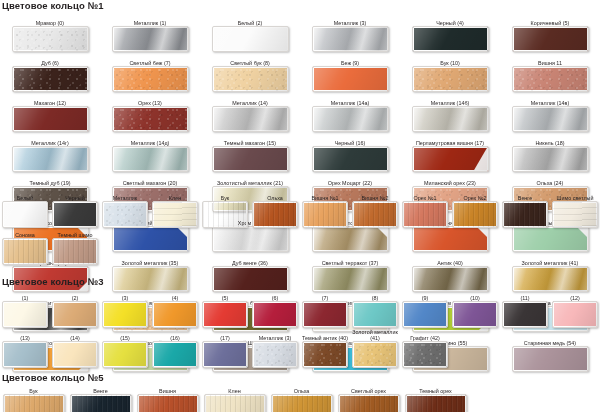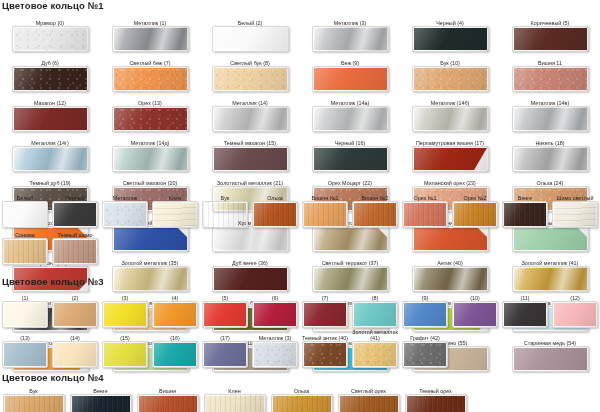--- a/index.html
+++ b/index.html
@@ -752,21 +752,21 @@
             <div class="sw" style="background: rgb(110, 110, 110);">
               <span class="noise"></span>
               <span class="gloss"></span>
             </div>
           </div>
         </div>
       </div>
   </section>
 
   <section class="ring" id="ring4">
-    <div class="ring-title">Цветовое кольцо №4</div>
+    <div class="ring-title">Цветовое кольцо №5</div>
     <div class="grid">
         <div class="row">
           <div class="cell">
             <div class="lbl">Бук</div>
             <div class="sw" style="background: rgb(221, 168, 106);">
               <span class="wood"></span>
               <span class="gloss"></span>
             </div>
           </div>
           <div class="cell">

